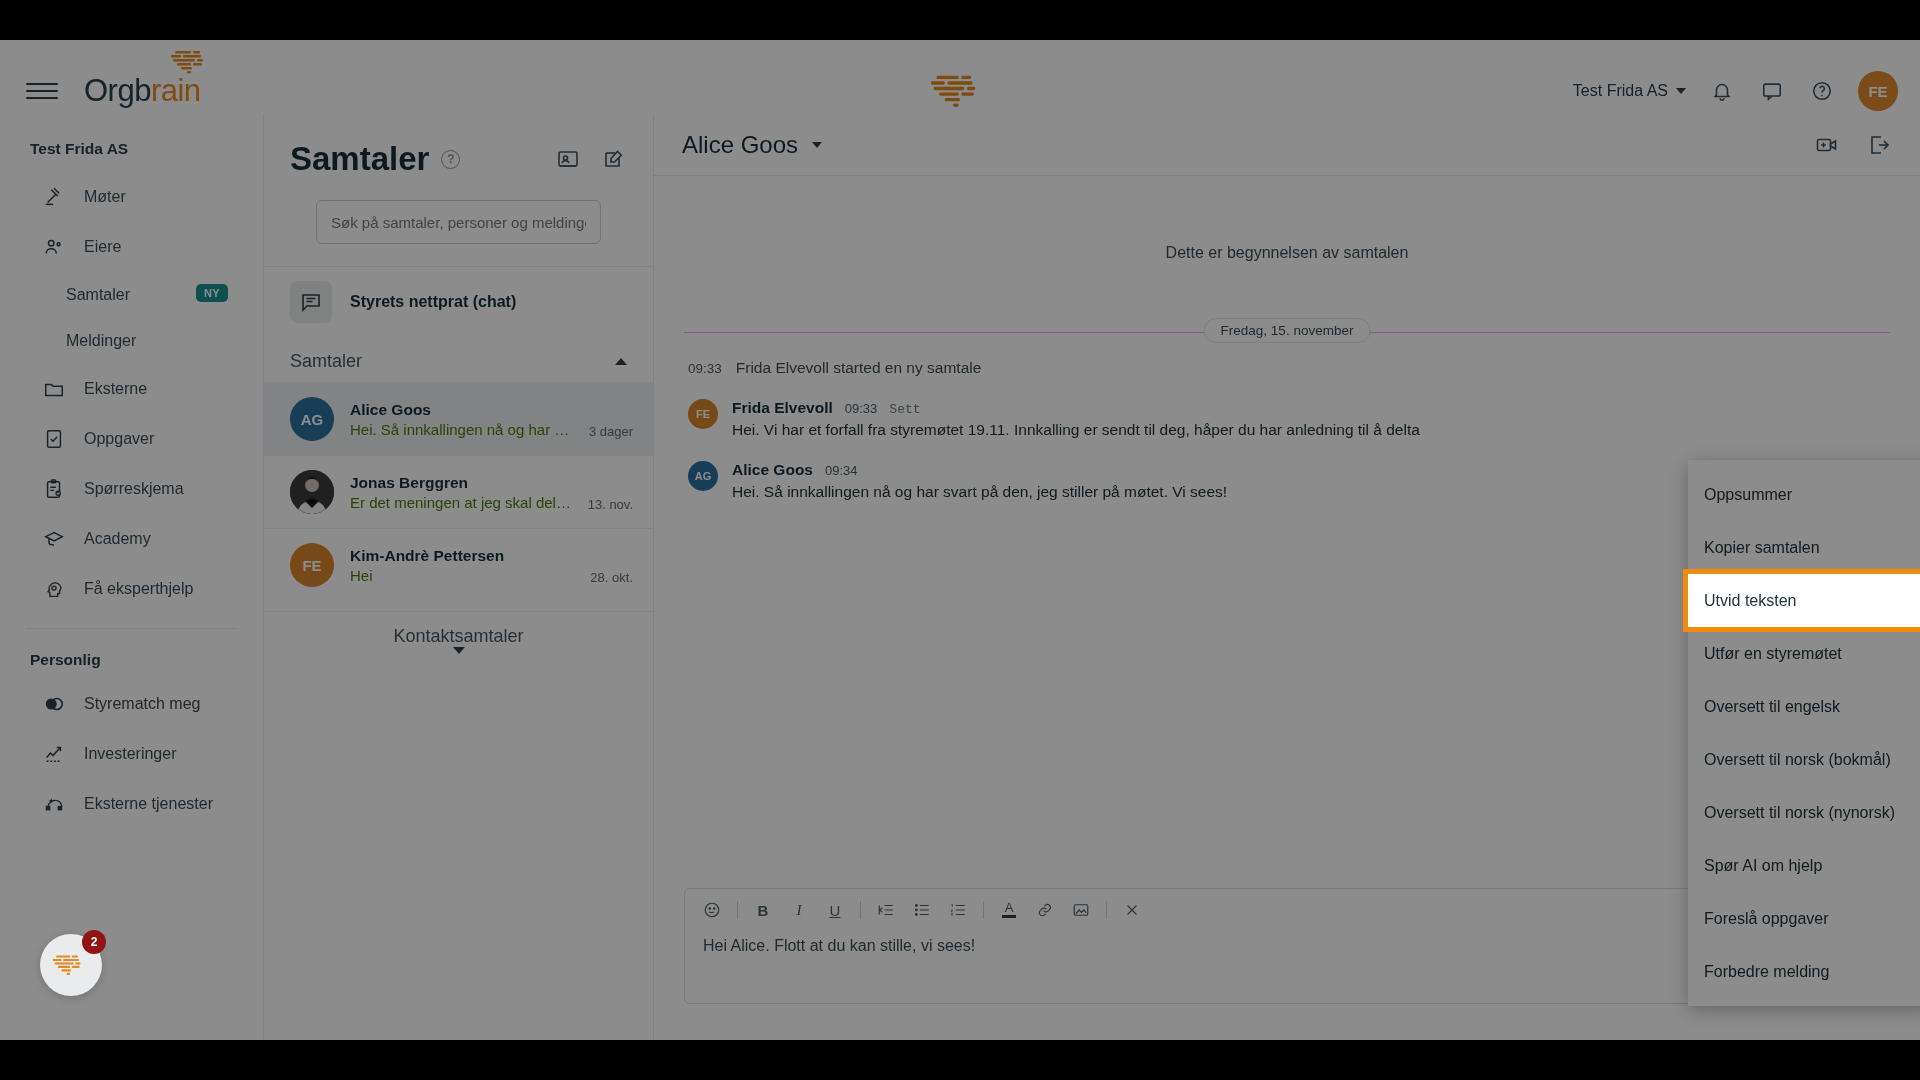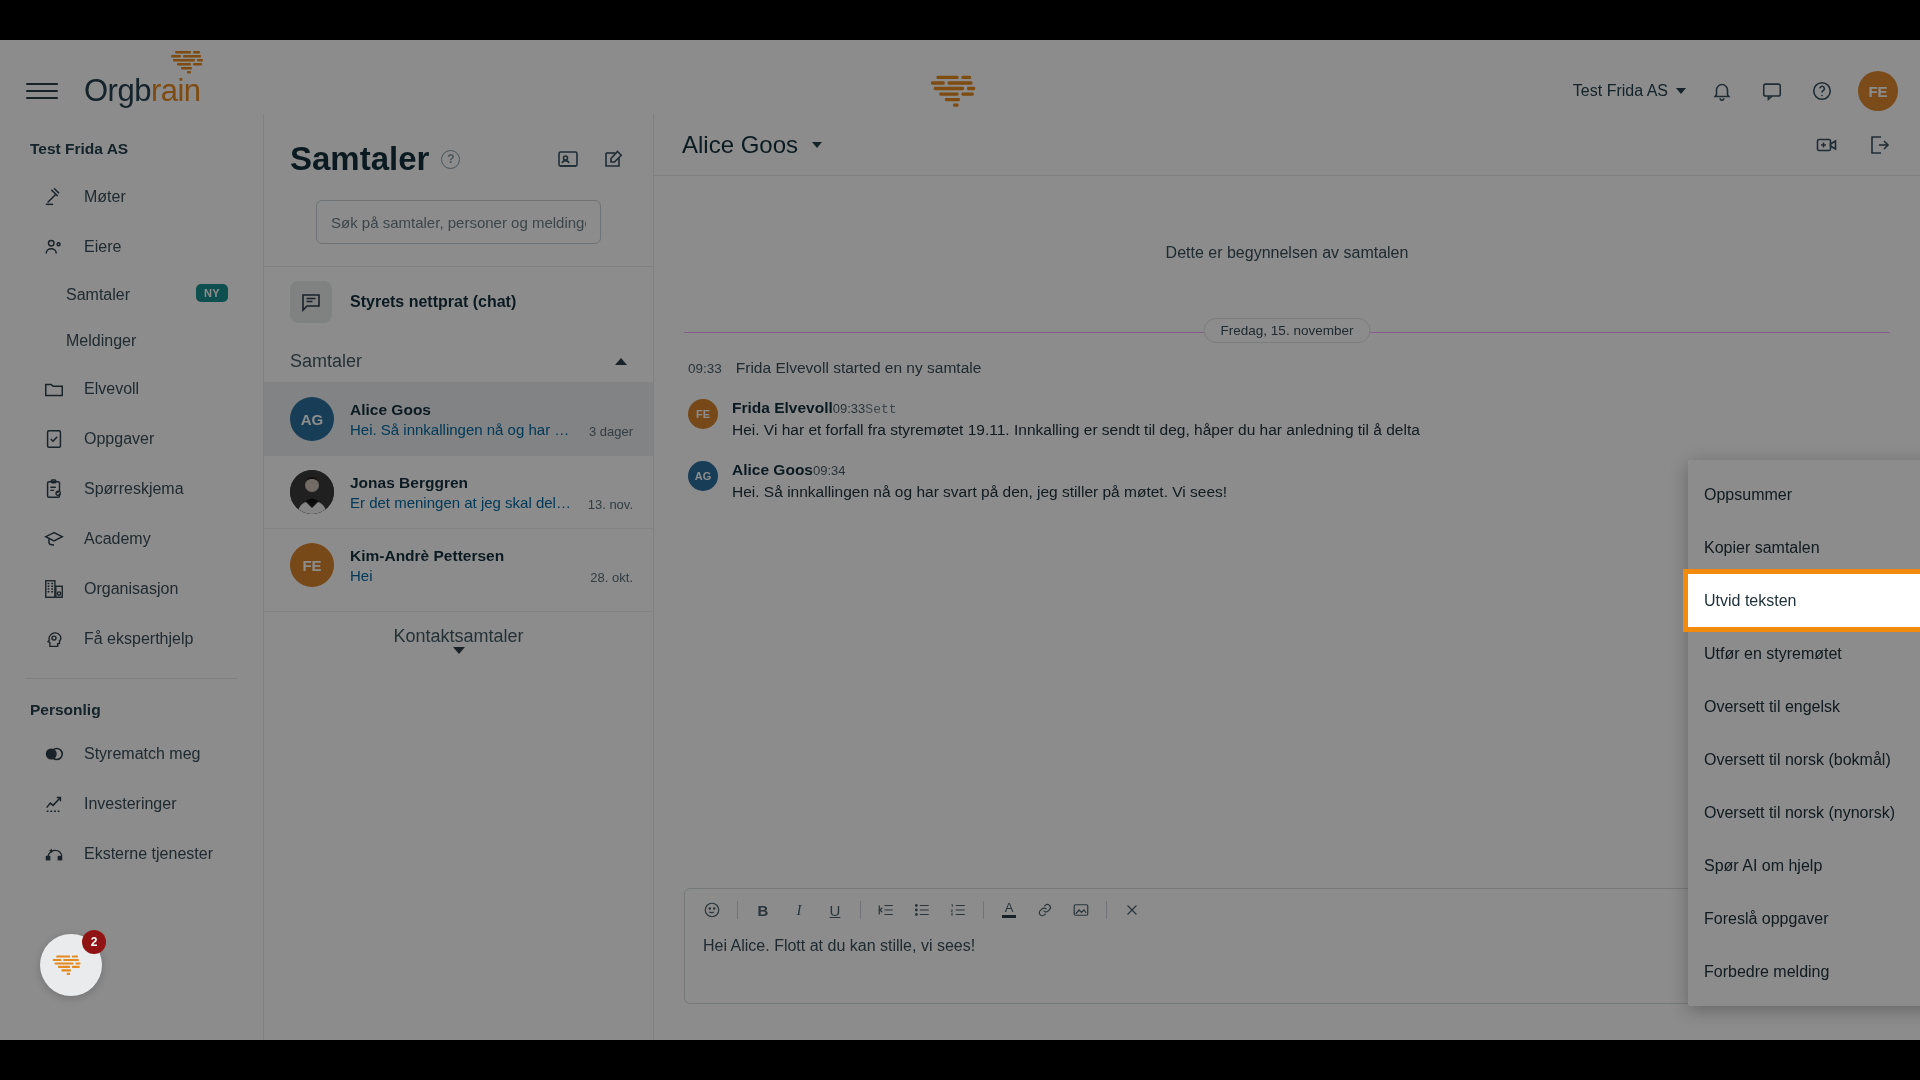--- a/index.html
+++ b/index.html
@@ -112,21 +112,21 @@
   .tri-down { width:0;height:0;border-left:6px solid transparent;border-right:6px solid transparent;border-top:7px solid #2e3f49; }
   .conv-item {
     display:flex; align-items:center; gap: 16px; padding: 14px 20px 14px 26px;
     border-top: 1px solid #edf0f1; cursor: pointer;
   }
   .conv-item.selected { background: #eceef0; }
   .conv-av { width: 44px; height: 44px; border-radius:50%; flex:0 0 44px;
              display:flex; align-items:center; justify-content:center; color:#fff; font-size:15px; font-weight:600; overflow:hidden;}
   .conv-body { flex: 1; min-width: 0; }
   .conv-name { font-size: 15.5px; font-weight: 700; color: #15303c; }
-  .conv-prev { font-size: 15px; color: #0369a1; white-space: nowrap; overflow:hidden; text-overflow: ellipsis; margin-top:2px;}
+  .conv-prev { font-size: 15px; color: #4d7c0f; white-space: nowrap; overflow:hidden; text-overflow: ellipsis; margin-top:2px;}
   .conv-time { font-size: 13px; color: #5d7079; flex: 0 0 auto; align-self: flex-end; padding-bottom: 2px;}
 
   
   .chat { position: absolute; left: 654px; top: 74px; right: 0; height: 926px; background:#fff; }
   .chat-head {
     height: 62px; border-bottom: 1px solid #e7eaec; display:flex; align-items:center;
     justify-content: space-between; padding: 0 28px 0 28px;
   }
   .chat-title { font-size: 24px; color: #15303c; display:flex; align-items:center; gap: 14px; cursor:pointer;}
   .chat-head-actions { display:flex; gap: 26px; color:#3b5260; }
@@ -137,21 +137,21 @@
     position:absolute; left:50%; top:-14px; transform:translateX(-50%);
     background:#fff; border:1px solid #dfe4e6; border-radius: 16px; padding: 4px 16px;
     font-size: 13.5px; color:#3a4e59;
   }
   .sys-line { display:flex; align-items:center; gap: 14px; margin-top: 26px; padding-left: 4px;}
   .sys-time { font-size: 13.5px; color: #4a5e68; }
   .sys-text { font-size: 15.5px; color: #3a4e59; }
   .msg { display:flex; gap: 14px; margin-top: 22px; padding-left: 4px;}
   .msg-av { width: 30px; height: 30px; border-radius:50%; flex:0 0 30px; color:#fff;
             display:flex; align-items:center; justify-content:center; font-size: 11px; font-weight:600; }
-  .msg-head { display:flex; align-items:baseline; }
+  .msg-head { display:flex; align-items:baseline; gap: 12px; }
   .msg-name { font-size: 15.5px; font-weight: 700; color: #15303c; }
   .msg-time { font-size: 13px; color: #4a5e68; }
   .msg-seen { font-size: 13px; color: #6d818b; font-family: Liberation Mono, monospace; }
   .msg-text { font-size: 15.5px; color: #20333d; margin-top: 4px; }
 
   
   .composer {
     position:absolute; left: 30px; right: 30px; bottom: 36px;
     border: 1px solid #d6dcdf; border-radius: 6px; background:#fff; height: 116px;
   }
@@ -310,21 +310,21 @@
     <div class="side-sub">
       <span>Meldinger</span>
     </div>
 
     <div class="side-item">
       <span class="side-icon">
         <svg width="22" height="22" viewBox="0 0 24 24" fill="none" stroke="currentColor" stroke-width="1.6">
             <path d="M3 7h6l2 2h10v10H3z"></path>
           </svg>
       </span>
-      <span>Elvevoll</span>
+      <span>Eksterne</span>
     </div>
     <div class="side-item">
       <span class="side-icon">
         <svg width="22" height="22" viewBox="0 0 24 24" fill="none" stroke="currentColor" stroke-width="1.6">
             <rect x="5" y="3" width="14" height="18" rx="1.5"></rect>
             <path d="M8.5 12l2.4 2.4 4.6-4.8"></path>
           </svg>
       </span>
       <span>Oppgaver</span>
     </div>
@@ -341,31 +341,20 @@
       <span>Spørreskjema</span>
     </div>
     <div class="side-item">
       <span class="side-icon">
         <svg width="22" height="22" viewBox="0 0 24 24" fill="none" stroke="currentColor" stroke-width="1.6">
             <path d="M12 5L3 9.5l9 4.5 9-4.5z"></path>
             <path d="M6.5 12v4.2c0 1.3 2.6 2.3 5.5 2.3"></path>
           </svg>
       </span>
       <span>Academy</span>
-    </div>
-    <div class="side-item">
-      <span class="side-icon">
-        <svg width="22" height="22" viewBox="0 0 24 24" fill="none" stroke="currentColor" stroke-width="1.5">
-            <rect x="3" y="3" width="10" height="18"></rect>
-            <path d="M5 6h2M9 6h2M5 9h2M9 9h2M5 12h2M9 12h2M5 15h2M9 15h2"></path>
-            <rect x="14" y="9" width="7" height="12"></rect>
-            <circle cx="17.5" cy="17" r="1.8"></circle>
-          </svg>
-      </span>
-      <span>Organisasjon</span>
     </div>
     <div class="side-item">
       <span class="side-icon">
         <svg width="22" height="22" viewBox="0 0 24 24" fill="none" stroke="currentColor" stroke-width="1.5">
             <path d="M16 20v-3h2v-3c2-1.5 2-4.5 0-6.5C16 5 12 4.5 9.5 6.5 7 8.5 6 11 7 13l-1.5 2 2 .7V20z"></path>
             <circle cx="12" cy="11" r="2.2"></circle>
           </svg>
       </span>
       <span>Få eksperthjelp</span>
     </div>

